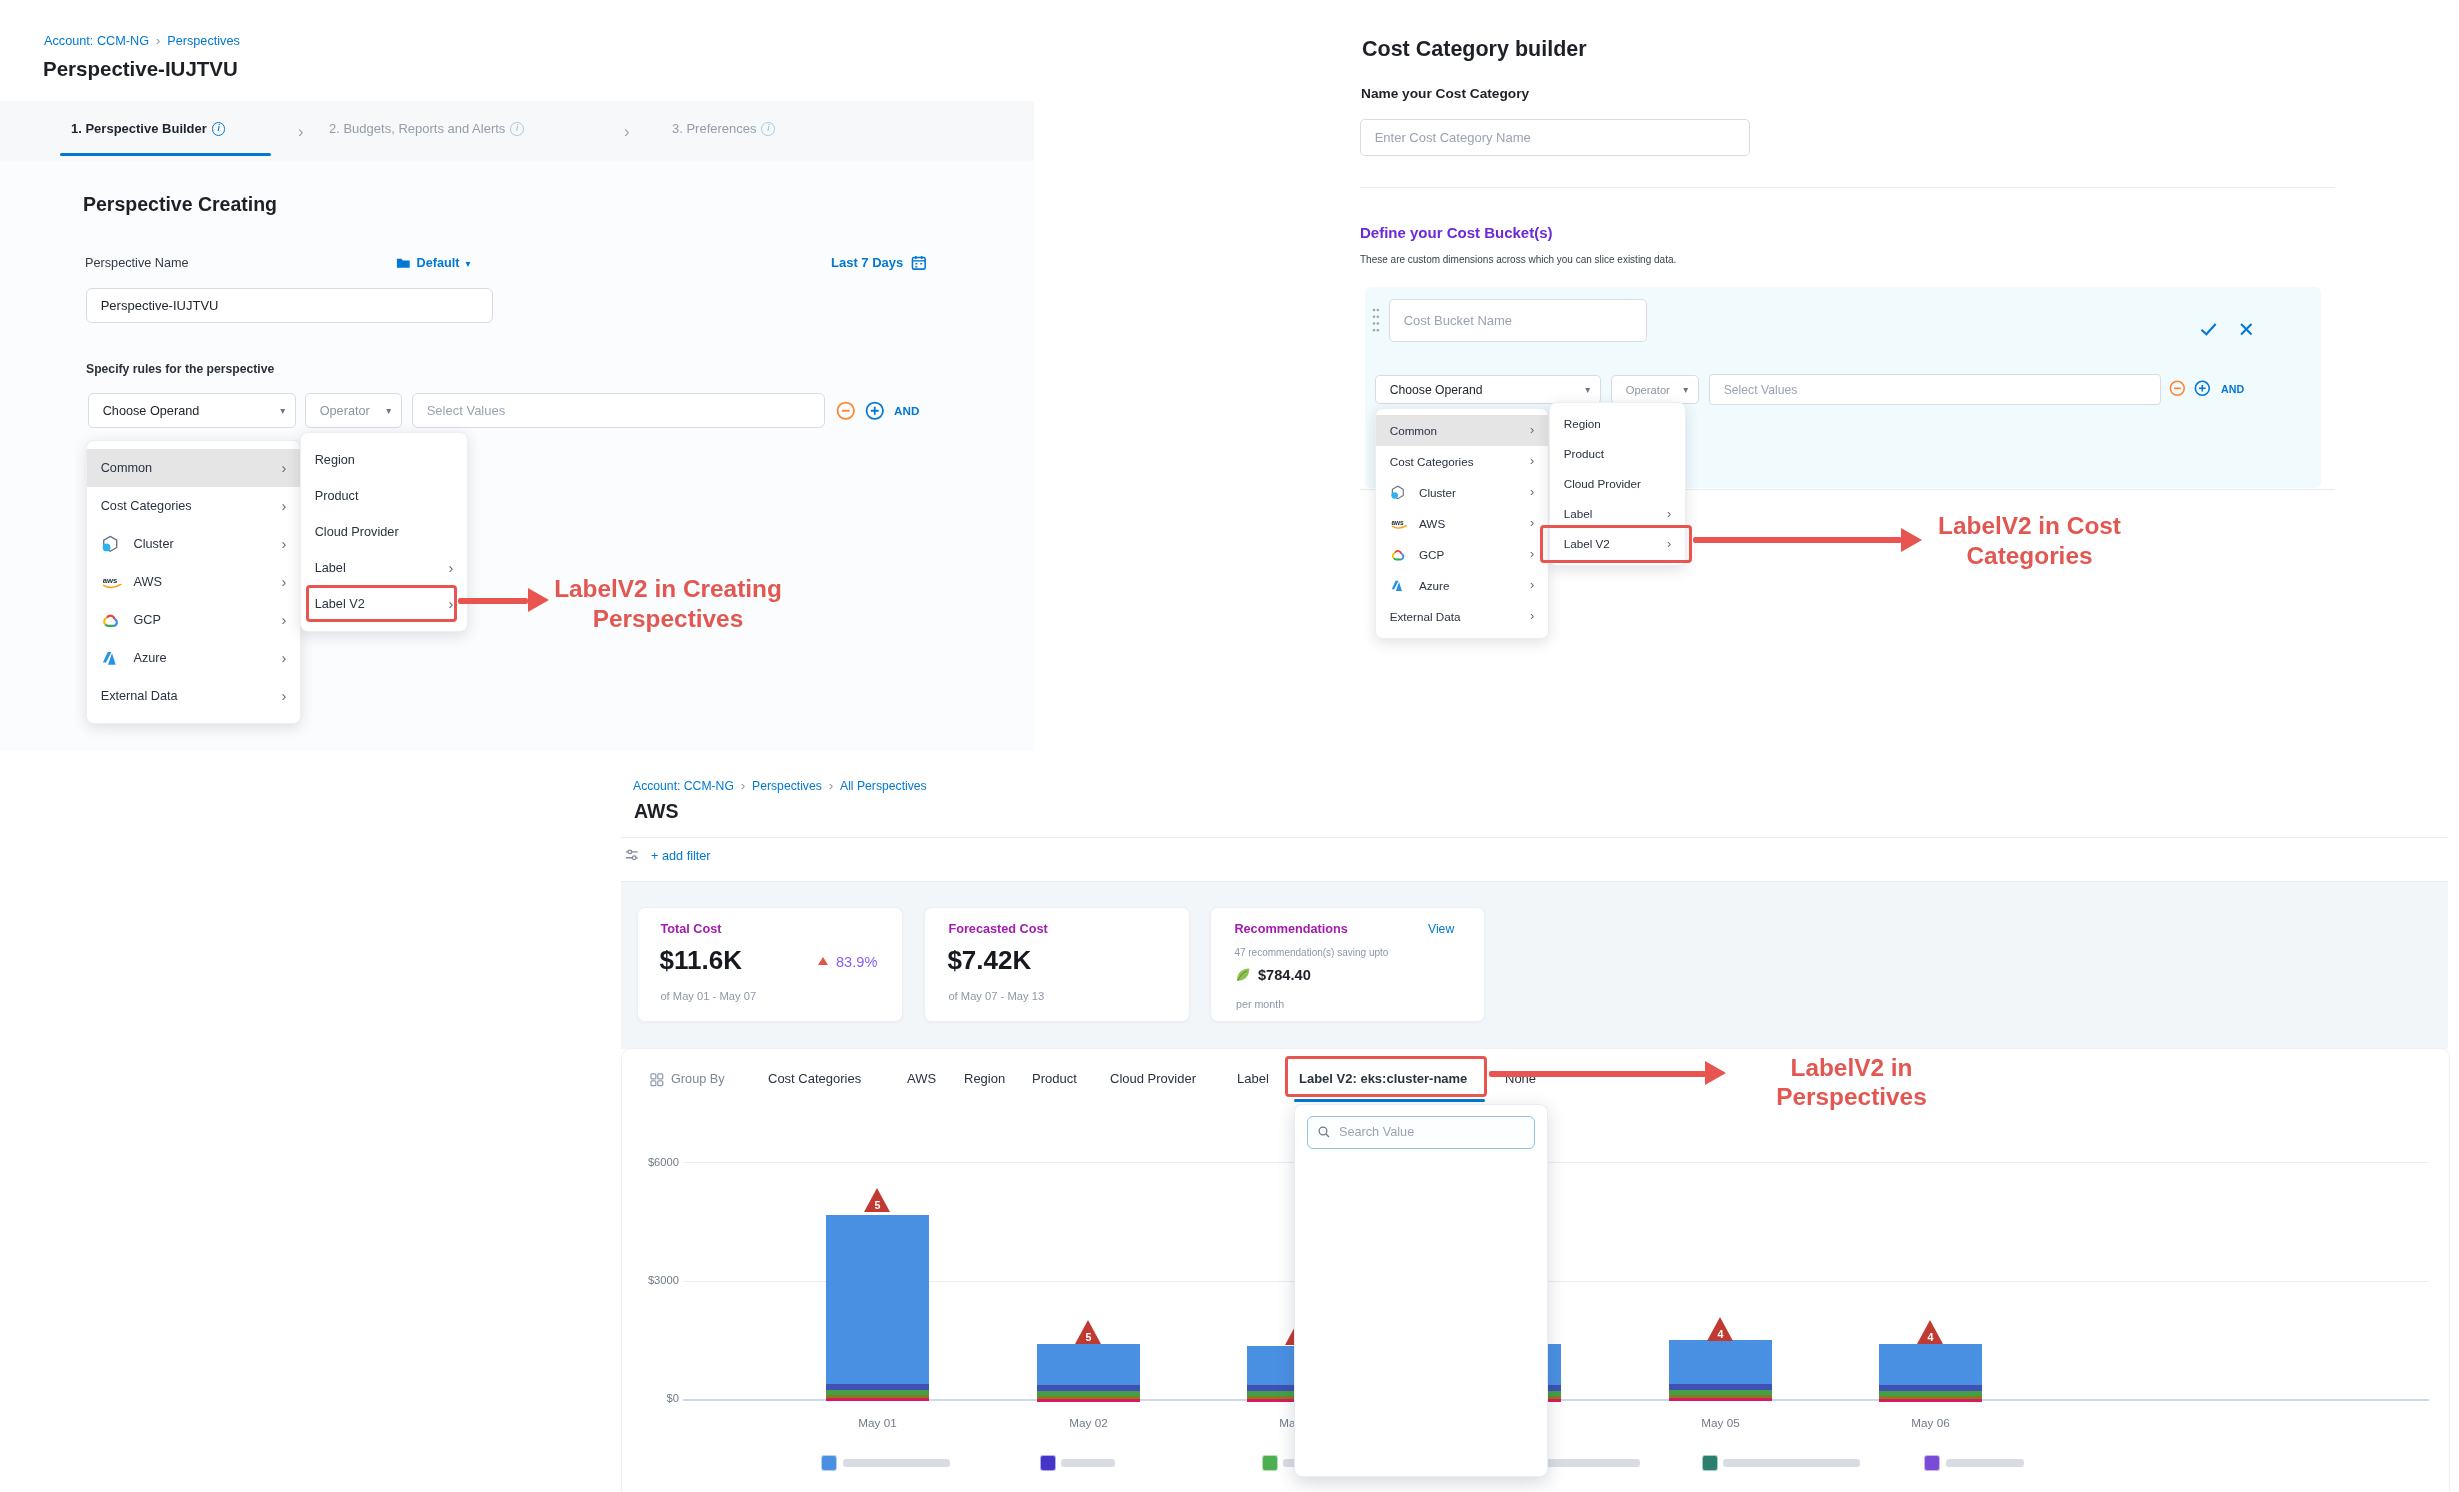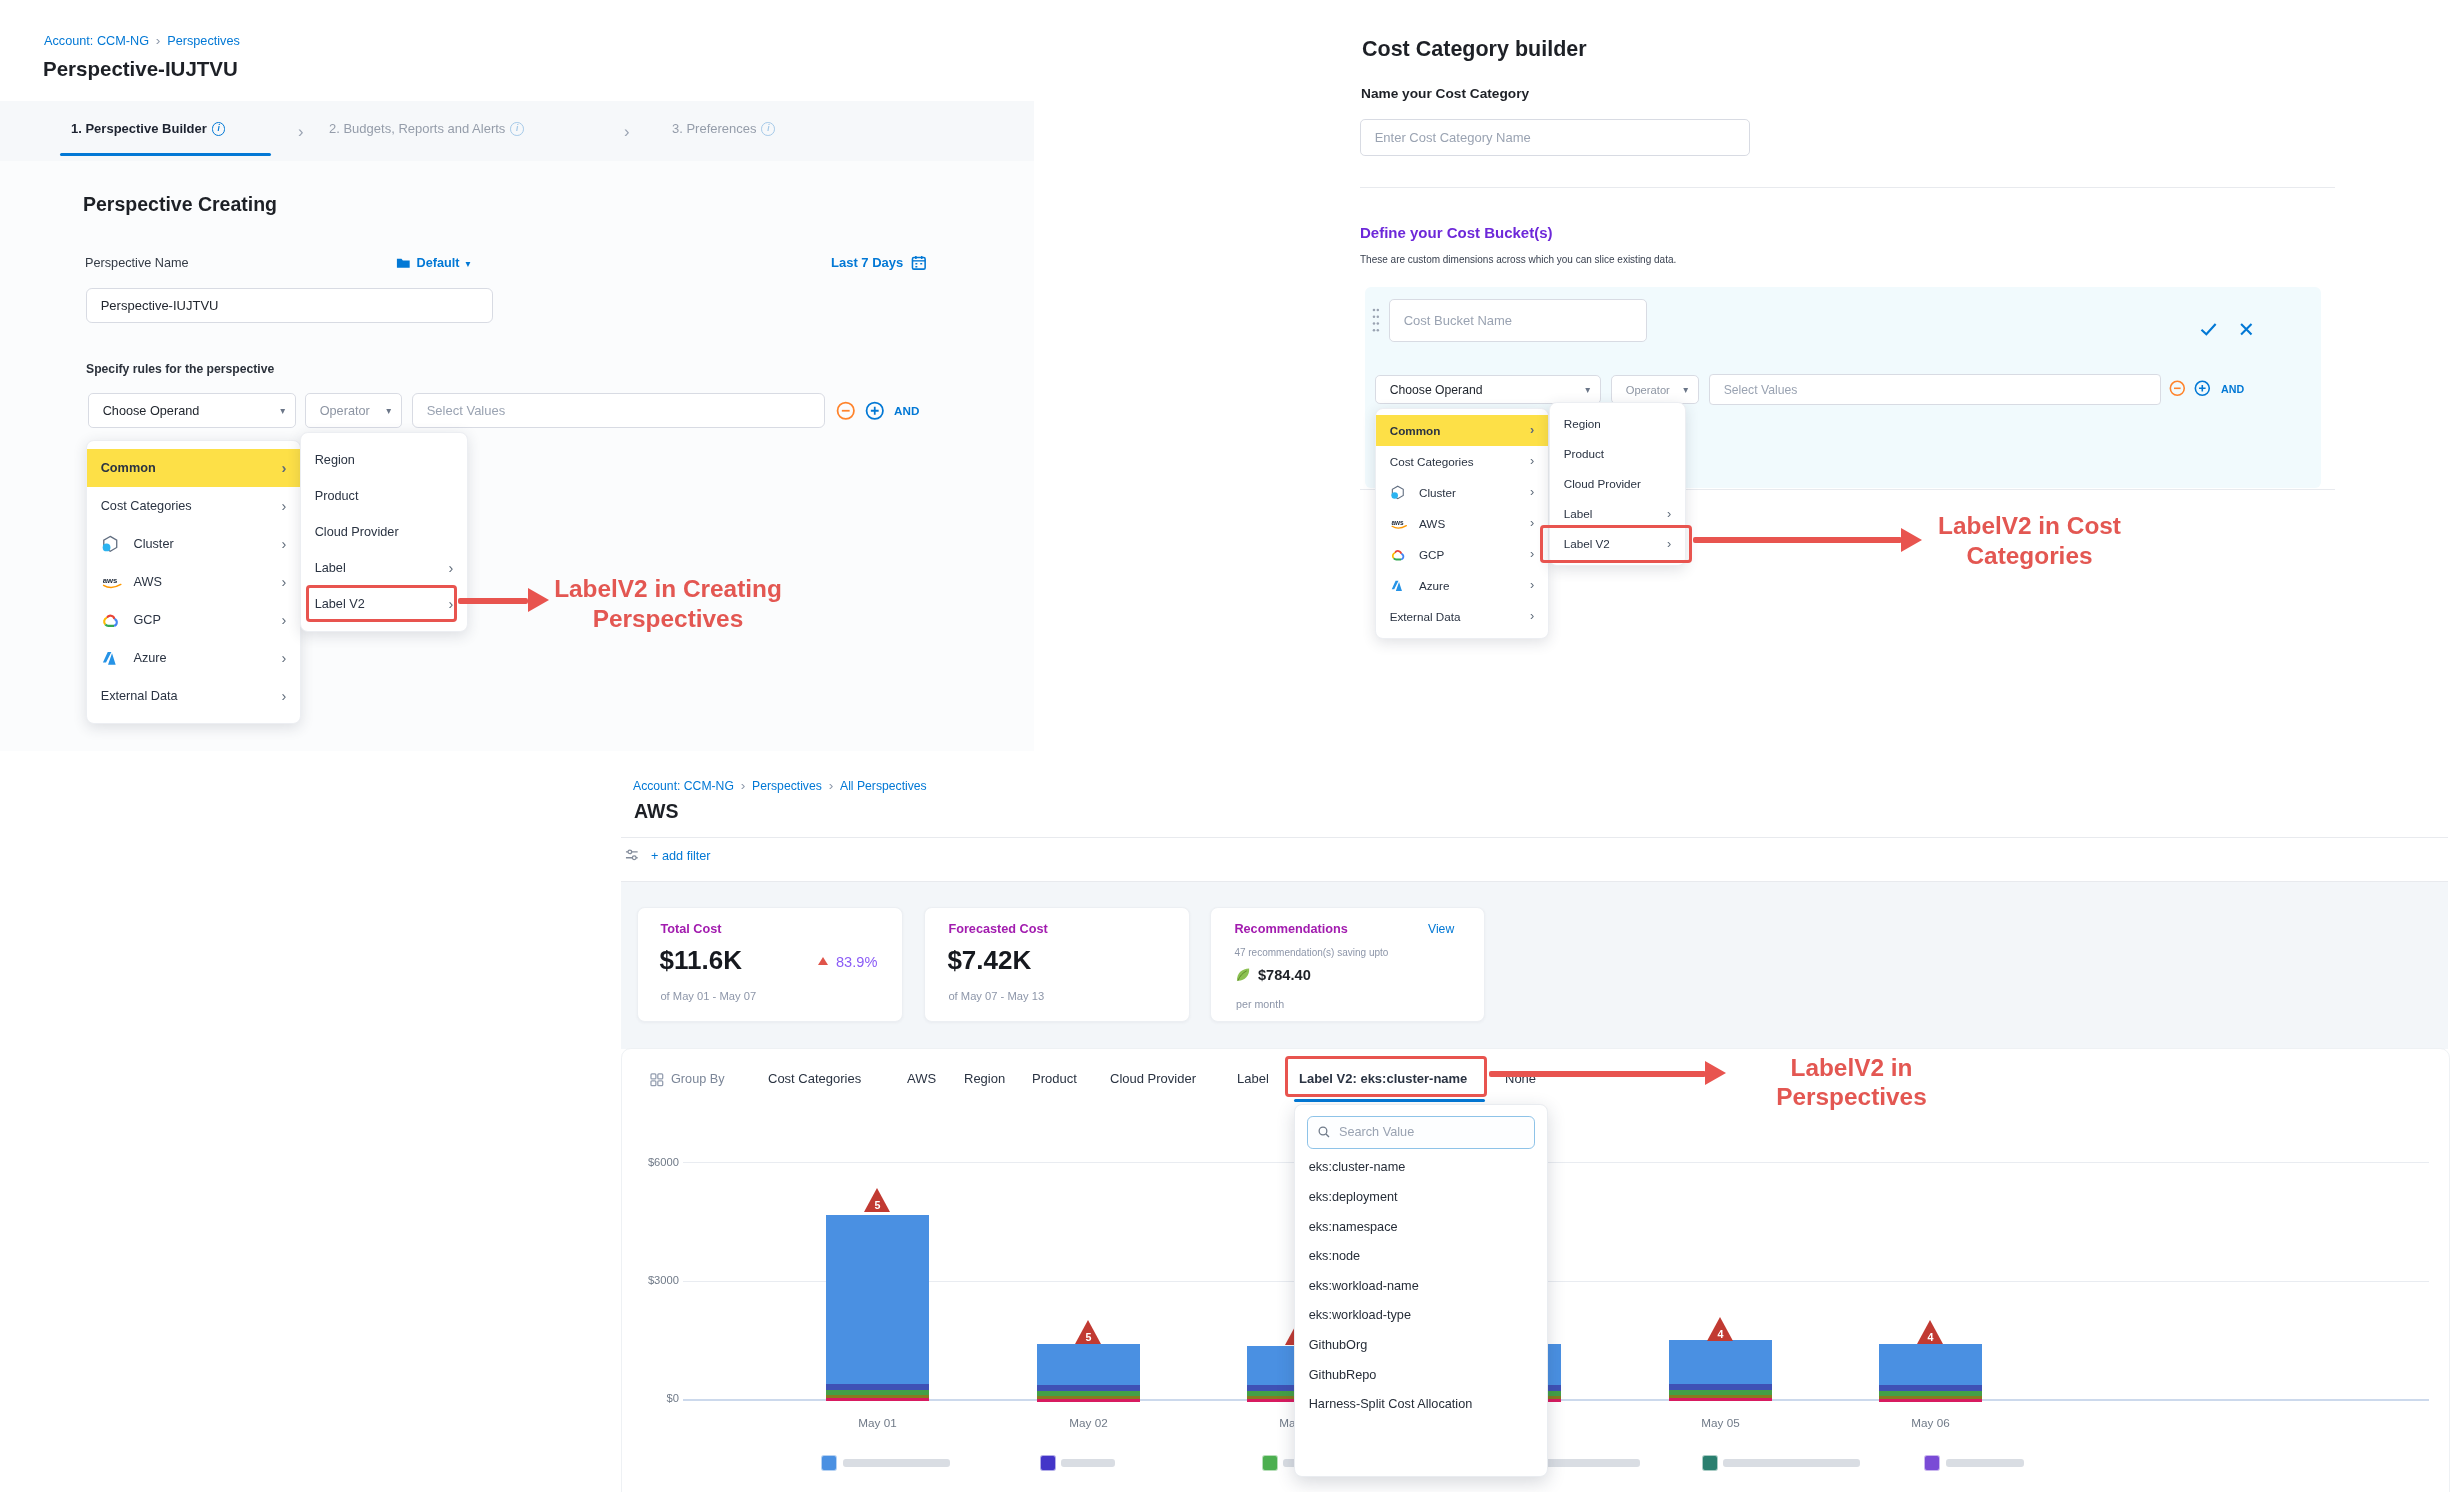--- a/index.html
+++ b/index.html
@@ -30,21 +30,21 @@
   .input::placeholder{color:#9aa3b2;}
   .selectbox{background:#fff;border:1px solid #d8dbe3;border-radius:4.9px;display:flex;align-items:center;
              justify-content:space-between;padding:0 9.8px 0 13.7px;box-sizing:border-box;font-size:12.7px;}
   .caret{color:#6b7688;font-size:9.8px;}
   .menu{background:#fff;border:1px solid #eceef2;border-radius:7.8px;box-shadow:0 3.9px 13.7px rgba(40,50,70,.14);
         box-sizing:border-box;padding:7.8px 0;z-index:4;}
   .mrow{display:flex;align-items:center;padding:0 13.7px;box-sizing:border-box;}
   .mrow .mlabel{font-size:12.7px;color:#2a3342;flex:0 0 auto;}
   .mrow .sp{flex:1;}
   .mrow .chev{font-size:14.6px;color:#5f6b7a;}
-  .mrow.hl{background:#fde047;font-weight:bold;}
+  .mrow.hl{background:#e5e5e5;}
   .micon{display:inline-flex;width:25px;justify-content:flex-start;margin-right:7.8px;}
   .ann{font-weight:bold;color:#e35752;text-align:center;line-height:30px;font-size:24.4px;z-index:6;}
   .redbox{border:3.9px solid #e8544f;border-radius:3.9px;background:transparent;z-index:6;}
   .aline{background:#e8544f;z-index:6;border-radius:2px;}
   .ahead{width:0;height:0;border-top:12.7px solid transparent;border-bottom:12.7px solid transparent;
          border-left:21.5px solid #e8544f;z-index:6;}
   
   .cyanpanel{background:#f1fafd;border-radius:5.9px;}
   .divider{background:#e8eaee;height:1px;}
   .small{font-size:10px;color:#394150;}
@@ -526,31 +526,20 @@
       </div>
 
     <div class="abs dd-panel" style="left:1294px;top:1104px;width:252px;height:371px;">
       <div class="searchbox" style="margin:10.7px 11.7px 3.9px 11.7px;height:33px;">
         <svg width="13.7" height="13.7" viewBox="0 0 16 16" style="margin-right:7.8px;flex:0 0 auto;">
           <circle cx="7" cy="7" r="4.5" fill="none" stroke="#6f7a89" stroke-width="1.5"></circle>
             <path d="M10.5 10.5 14 14" stroke="#6f7a89" stroke-width="1.5"></path>
           </svg>
         <input class="input" style="border: none; background: transparent; padding: 0px; width: 100%; font-size: 12.7px;" placeholder="Search Value">
       </div>
-      <div id="dd-items">
-          <div class="dd-item">eks:cluster-name</div>
-          <div class="dd-item">eks:deployment</div>
-          <div class="dd-item">eks:namespace</div>
-          <div class="dd-item">eks:node</div>
-          <div class="dd-item">eks:workload-name</div>
-          <div class="dd-item">eks:workload-type</div>
-          <div class="dd-item">GithubOrg</div>
-          <div class="dd-item">GithubRepo</div>
-          <div class="dd-item">Harness-Split Cost Allocation</div>
-        </div>
     </div>
 
     <div class="abs redbox" style="left:1285px;top:1056px;width:196px;height:35px;"></div>
     <div class="abs aline" style="left:1489px;top:1071px;width:217px;height:5.9px;"></div>
     <div class="abs ahead" style="left:1705px;top:1061px;"></div>
     <div class="abs ann" style="left:1748px;top:1053px;width:207px;line-height:29px;">
       <div>LabelV2 in</div>
       <div>Perspectives</div>
     </div>
   </section>

